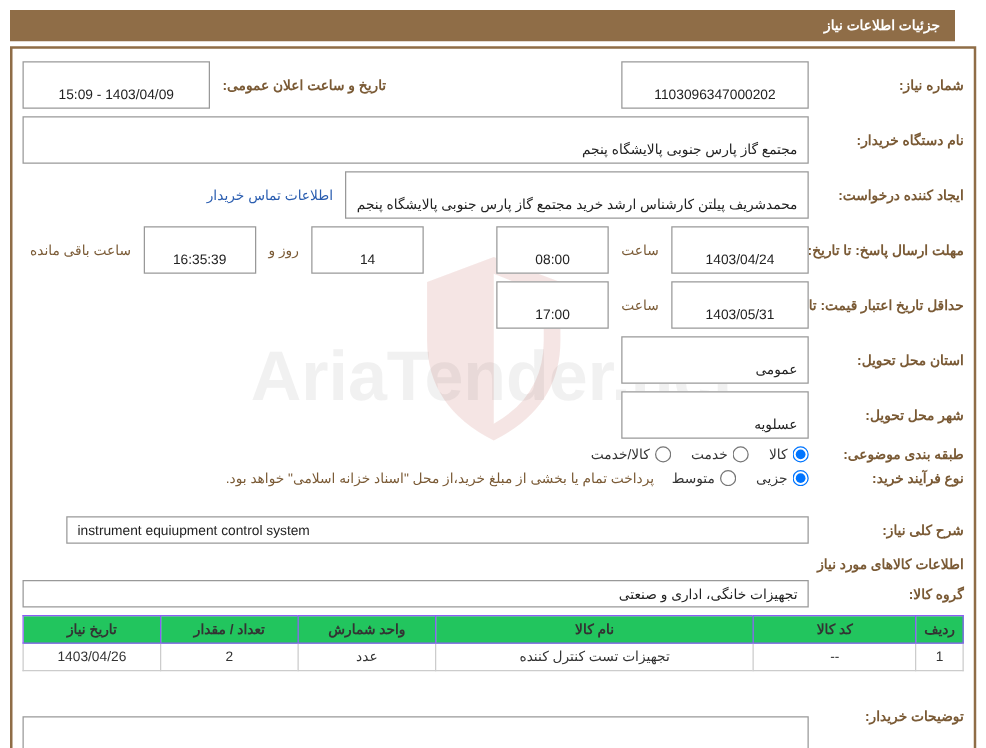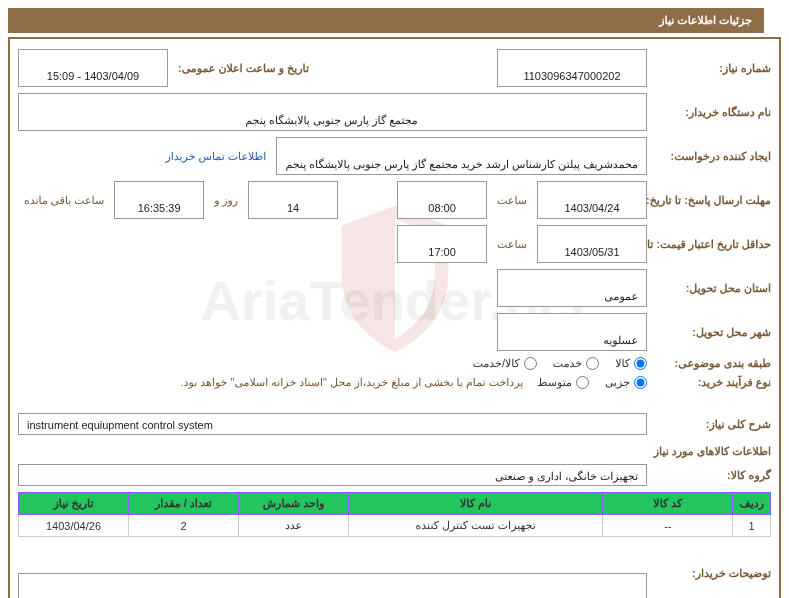--- a/index.html
+++ b/index.html
@@ -5,23 +5,23 @@
 * { box-sizing: border-box; margin: 0; padding: 0; }
 body { font-family: Tahoma, Arial, sans-serif; font-size: 11px; background: #fff; direction: rtl; }
 .outer { width: 789px; height: 598px; position: relative; background: #fff; }
 .watermark { position: absolute; top: 50%; left: 50%; transform: translate(-50%, -60%); font-size: 56px; font-weight: bold; color: rgba(200,200,200,0.25); pointer-events: none; z-index: 0; white-space: nowrap; }
 .watermark-shield { position: absolute; top: 48%; left: 50%; transform: translate(-50%, -60%); width: 140px; height: 160px; opacity: 0.12; z-index: 0; }
 .header { background: #8f6d47; color: #fff; padding: 6px 12px; font-weight: bold; margin: 8px 25px 0 8px; text-align: right; position: relative; z-index: 1; }
 .panel { border: 2px solid #8f6d47; margin: 4px 8px; padding: 10px 8px 8px 8px; position: relative; z-index: 1; background: transparent; }
 .row { display: flex; align-items: center; margin-bottom: 6px; gap: 4px; }
 .label { color: #7a5a35; font-weight: bold; text-align: right; padding-left: 6px; white-space: nowrap; }
 .lbl-w1 { width: 120px; flex-shrink: 0; }
-.lbl-inline { color: #7a5a35; padding: 0 6px; font-family: Liberation Serif, serif; }
+.lbl-inline { color: #7a5a35; padding: 0 6px; }
 .field { background: #fff; border: 1px solid #999; padding: 18px 6px; text-align: center; color: #222; height: 20px; line-height: 16px; }
-.field-wide { flex: 1; padding-right: 8px; }
+.field-wide { flex: 1; text-align: right; padding-right: 8px; }
 .f-w1 { width: 150px; }
 .f-w2 { width: 110px; }
 .f-w3 { width: 90px; }
 .link { color: #2a5db0; cursor: pointer; padding-right: 6px; }
 .radio-row { display: flex; align-items: center; gap: 16px; }
 .radio-item { display: flex; align-items: center; gap: 4px; color: #333; }
 .radio-item input { margin: 0; }
 .note { color: #7a5a35; padding-right: 10px; text-align: right; flex: 1; }
 .section-title { color: #7a5a35; font-weight: bold; text-align: right; margin: 10px 0 6px 0; }
 .field-full { background: #fff; border: 1px solid #999; padding: 3px 8px; text-align: right; color: #222; flex: 1; height: 22px; line-height: 16px; }
@@ -131,21 +131,21 @@
             <span>متوسط</span>
           </label>
       </div>
       <span class="note">پرداخت تمام یا بخشی از مبلغ خرید،از محل "اسناد خزانه اسلامی" خواهد بود.</span>
     </div>
 
     <div style="height:18px;"></div>
 
     <div class="row">
       <span class="label lbl-w1">شرح کلی نیاز:</span>
-      <span class="field-full" style="direction:ltr;text-align:left;padding-left:8px;">instrument equiupment control system</span>
+      <span class="field-full" style="direction:ltr;text-align:left;padding-left:8px;margin-left:35px;">instrument equiupment control system</span>
     </div>
 
     <div class="section-title">اطلاعات کالاهای مورد نیاز</div>
 
     <div class="row">
       <span class="label lbl-w1">گروه کالا:</span>
       <span class="field-full">تجهیزات خانگی، اداری و صنعتی</span>
     </div>
 
     <table class="grid">

